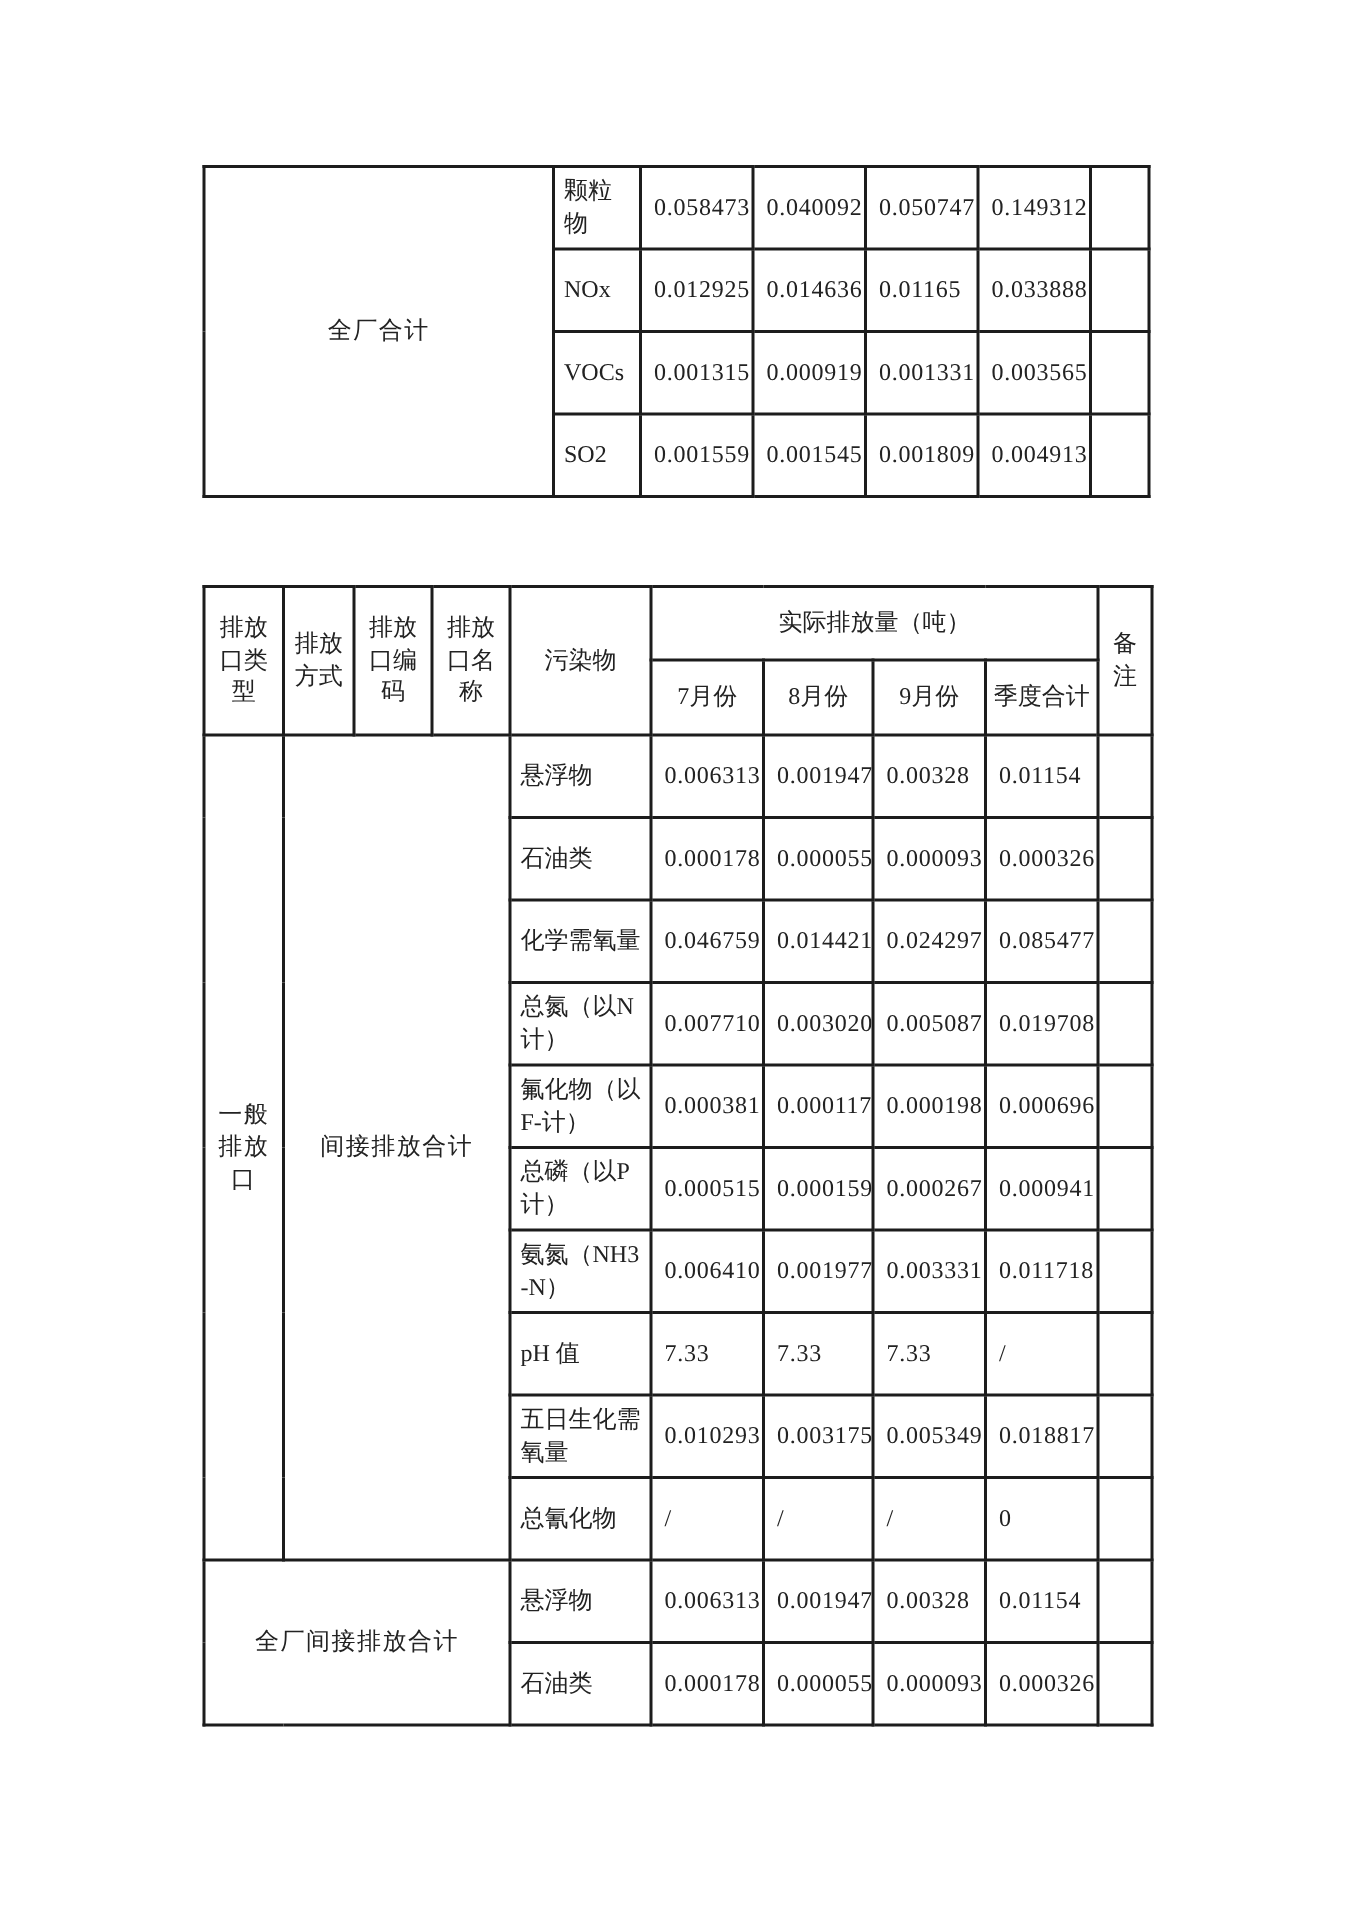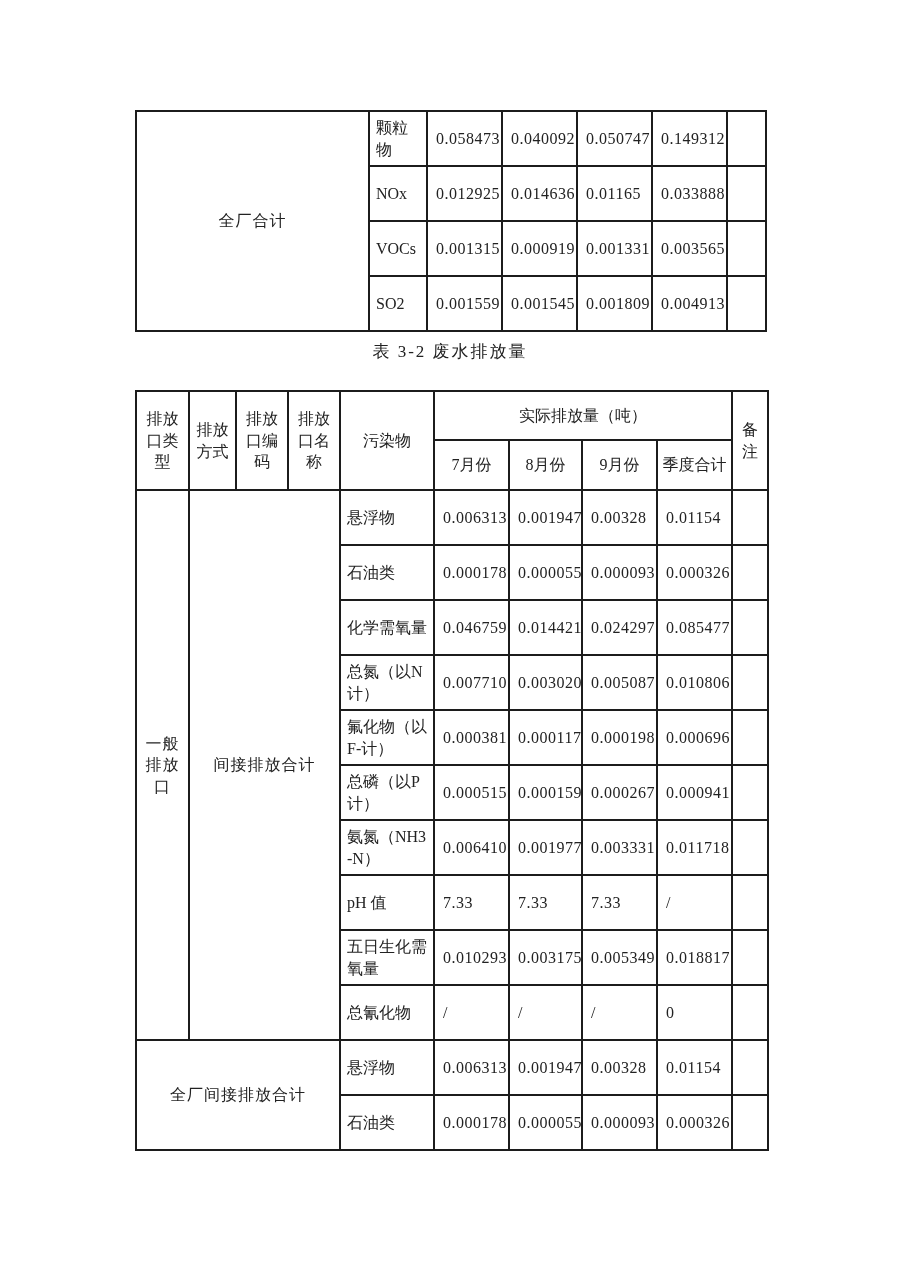--- a/index.html
+++ b/index.html
@@ -106,21 +106,20 @@
         <td class="pname">SO2</td>
         <td class="val">0.001559</td>
         <td class="val">0.001545</td>
         <td class="val">0.001809</td>
         <td class="val">0.004913</td>
         <td class="val"></td>
       </tr>
     </tbody>
   </table>
 
-  <div class="caption">表 3-2 废水排放量</div>
 
   <table class="t2">
     <colgroup>
       <col style="width:53px">
         <col style="width:47px">
         <col style="width:52px">
         <col style="width:52px">
       <col style="width:94px">
         <col style="width:75px">
         <col style="width:73px">
@@ -169,21 +168,21 @@
         <td class="val">0.014421</td>
         <td class="val">0.024297</td>
         <td class="val">0.085477</td>
         <td class="val"></td>
       </tr>
       <tr>
         <td class="pname">总氮（以N计）</td>
         <td class="val">0.007710</td>
         <td class="val">0.003020</td>
         <td class="val">0.005087</td>
-        <td class="val">0.010806</td>
+        <td class="val">0.019708</td>
         <td class="val"></td>
       </tr>
       <tr>
         <td class="pname">氟化物（以F-计）</td>
         <td class="val">0.000381</td>
         <td class="val">0.000117</td>
         <td class="val">0.000198</td>
         <td class="val">0.000696</td>
         <td class="val"></td>
       </tr>

